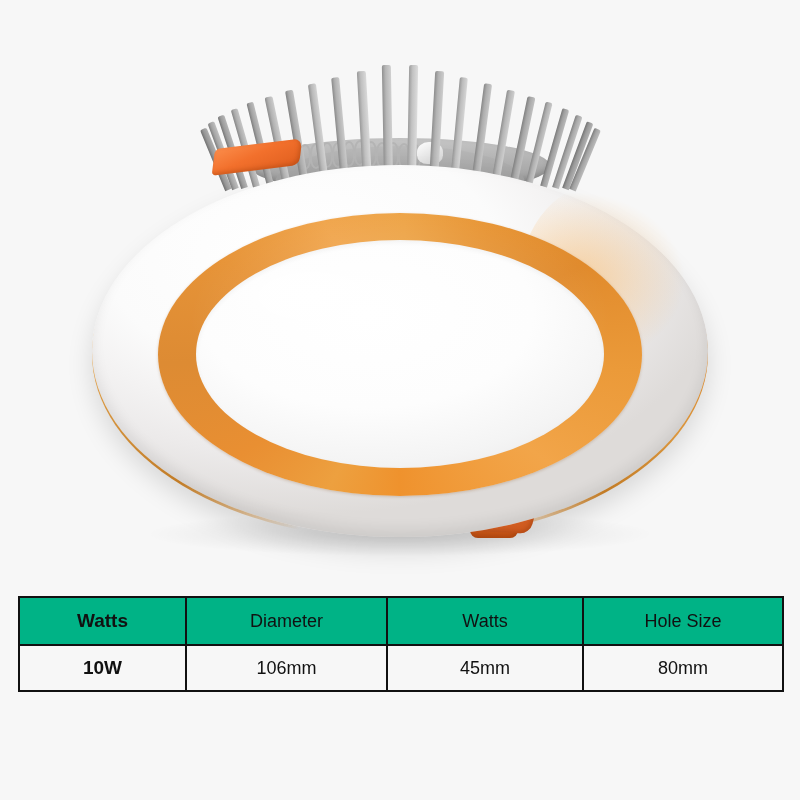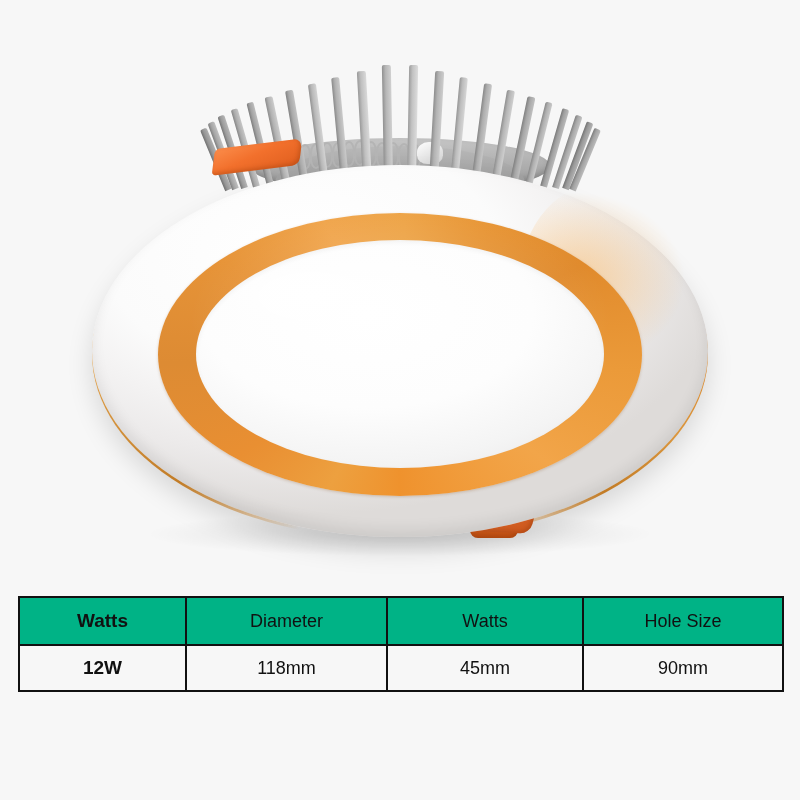--- a/index.html
+++ b/index.html
@@ -321,20 +321,20 @@
     <thead>
       <tr>
         <th class="hdr-watts">Watts</th>
         <th class="hdr-plain">Diameter</th>
         <th class="hdr-plain">Watts</th>
         <th class="hdr-plain">Hole Size</th>
       </tr>
     </thead>
     <tbody>
       <tr>
-        <td class="cell-watts">12W</td>
-        <td class="cell-plain">118mm</td>
+        <td class="cell-watts">10W</td>
+        <td class="cell-plain">106mm</td>
         <td class="cell-plain">45mm</td>
-        <td class="cell-plain">90mm</td>
+        <td class="cell-plain">80mm</td>
       </tr>
     </tbody>
   </table>
 </div>
 
 </body></html>

